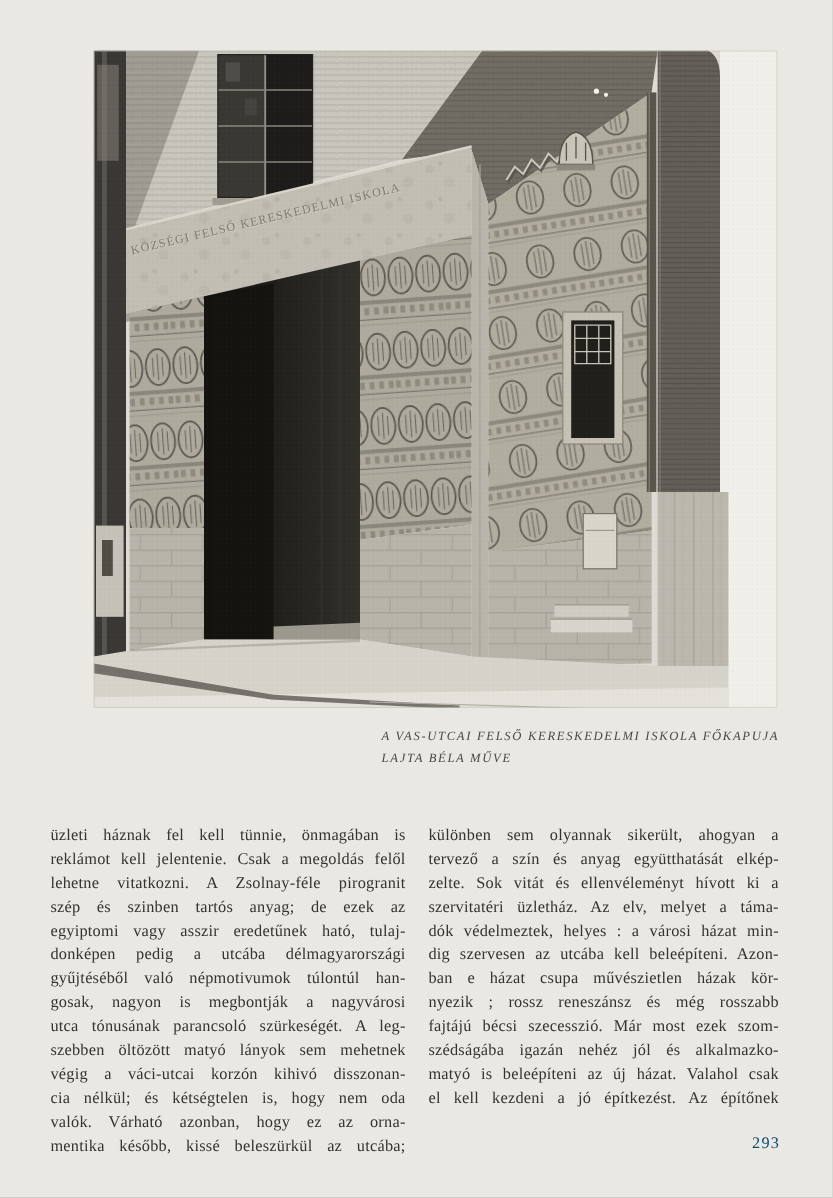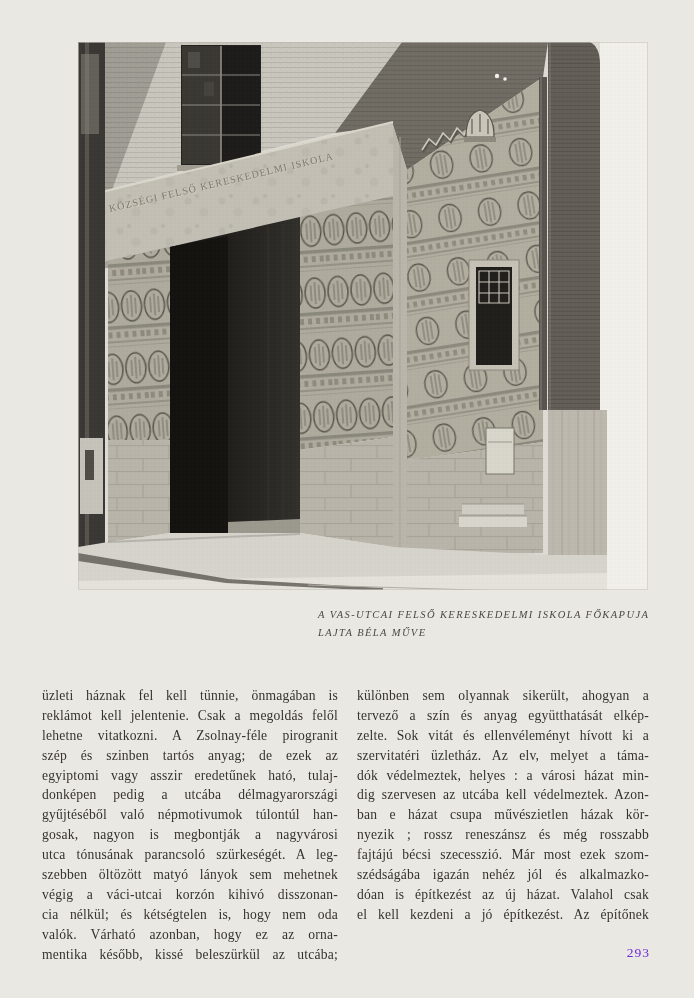--- a/index.html
+++ b/index.html
@@ -32,21 +32,21 @@
     color:#35332f;word-spacing:1.4px;letter-spacing:0.2px;margin-top:15px;
   }
   .col-left{left:42px;width:296px;}
   .col-right{left:357px;width:292px;}
   .tline{
     text-align:justify;text-align-last:justify;
     height:19.9px;overflow:hidden;white-space:nowrap;
   }
   .page-number{
     position:absolute;left:614px;top:945px;width:36px;
-    font-size:13.5px;color:#6d28d9;letter-spacing:1px;text-align:right;
+    font-size:13.5px;color:#0c4a6e;letter-spacing:1px;text-align:right;
   }
 </style>
 </head>
 <body>
 
 <div class="page">
 
   <div class="photo">
     <svg viewBox="0 0 570 548" xmlns="http://www.w3.org/2000/svg">
       <defs>
@@ -253,24 +253,24 @@
       <div class="tline">valók. Várható azonban, hogy ez az orna-</div>
       <div class="tline">mentika később, kissé beleszürkül az utcába;</div>
     </div>
 
   <div class="col col-right">
       <div class="tline">különben sem olyannak sikerült, ahogyan a</div>
       <div class="tline">tervező a szín és anyag együtthatását elkép-</div>
       <div class="tline">zelte. Sok vitát és ellenvéleményt hívott ki a</div>
       <div class="tline">szervitatéri üzletház. Az elv, melyet a táma-</div>
       <div class="tline">dók védelmeztek, helyes : a városi házat min-</div>
-      <div class="tline">dig szervesen az utcába kell védelmeztek. Azon-</div>
+      <div class="tline">dig szervesen az utcába kell beleépíteni. Azon-</div>
       <div class="tline">ban e házat csupa művészietlen házak kör-</div>
       <div class="tline">nyezik ; rossz reneszánsz és még rosszabb</div>
       <div class="tline">fajtájú bécsi szecesszió. Már most ezek szom-</div>
       <div class="tline">szédságába igazán nehéz jól és alkalmazko-</div>
-      <div class="tline">dóan is építkezést az új házat. Valahol csak</div>
+      <div class="tline">matyó is beleépíteni az új házat. Valahol csak</div>
       <div class="tline">el kell kezdeni a jó építkezést. Az építőnek</div>
     </div>
 
   <div class="page-number">293</div>
 
 </div>
 
 </body></html>

